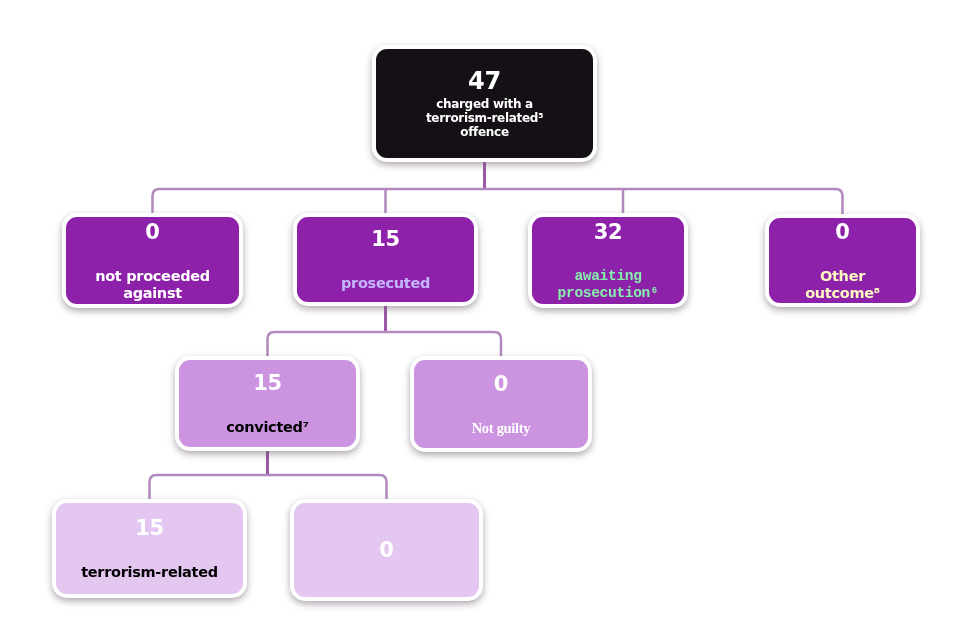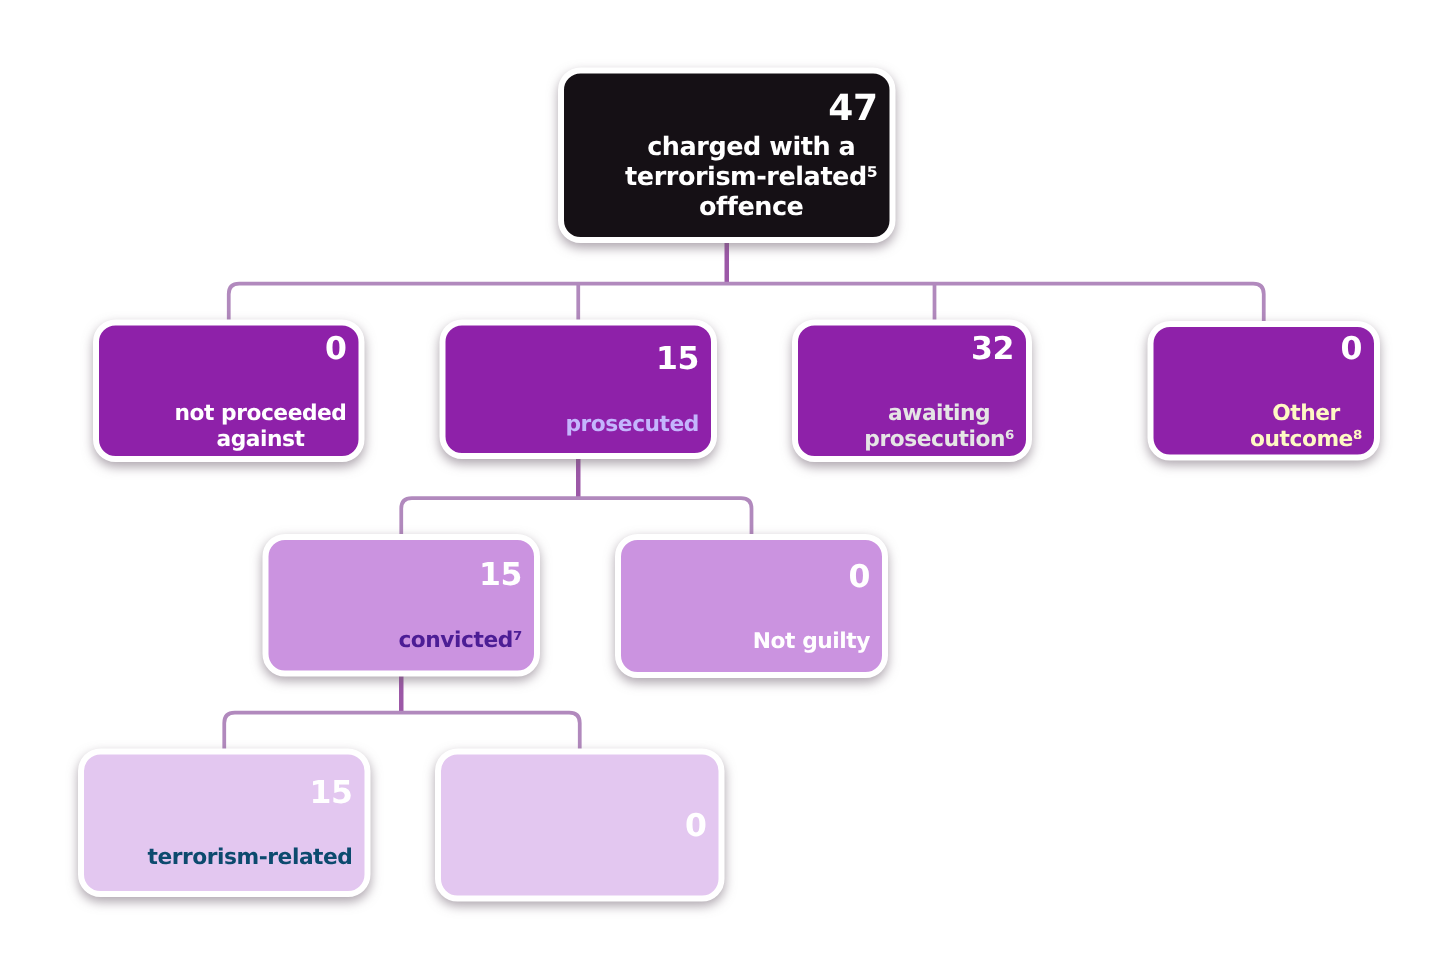--- a/index.html
+++ b/index.html
@@ -23,40 +23,40 @@
     height: 640px;
   }
   .node {
     position: absolute;
     box-sizing: border-box;
     border: 4px solid #ffffff;
     border-radius: 15px;
     box-shadow: 0 3px 7px rgba(110, 95, 110, 0.55);
     display: flex;
     flex-direction: column;
-    align-items: flex-end;
+    align-items: center;
     justify-content: center;
     text-align: center;
     padding: 6px 8px;
     line-height: 1.15;
   }
   .node .value {
     font-weight: bold;
     font-size: 21px;
     letter-spacing: -0.3px;
   }
   .node .label {
     font-weight: bold;
     font-size: 14.5px;
     letter-spacing: -0.3px;
     white-space: pre-line;
     margin-top: 24px;
   }
   .lv1 .value { font-size: 24px; }
-  .lv1 .label { margin-top: 3px; font-size: 17px; }
+  .lv1 .label { margin-top: 3px; font-size: 12px; }
 </style>
 </head>
 <body>
 
 <div class="canvas">
 
   <svg class="connectors" viewBox="0 0 960 640" fill="none">
 
     <path d="M484.5 161 L484.5 190" stroke-width="3" stroke="#9c58a7"></path>
     <path d="M152.5 214 L152.5 196 Q152.5 189 159.5 189 L835.5 189 Q842.5 189 842.5 196 L842.5 215" stroke-width="2.5" stroke="#b189bd"></path>
@@ -83,42 +83,42 @@
 against</div>
   </div>
 
   <div class="node lv2" style="left: 293px; top: 213px; width: 185px; height: 93px; background: rgb(142, 33, 169);">
     <div class="value" style="color: rgb(255, 255, 255);">15</div>
     <div class="label" style="color: #c4b5fd;">prosecuted</div>
   </div>
 
   <div class="node lv2" style="left: 528px; top: 213px; width: 160px; height: 95px; background: rgb(142, 33, 169);">
     <div class="value" style="color: rgb(255, 255, 255);">32</div>
-    <div class="label" style="color: #e5e5e5;">awaiting
+    <div class="label" style="color: #86efac; font-family: Liberation Mono, monospace;">awaiting
 prosecution⁶</div>
   </div>
 
   <div class="node lv2" style="left: 765px; top: 214px; width: 155px; height: 93px; background: rgb(142, 33, 169);">
     <div class="value" style="color: rgb(255, 255, 255);">0</div>
     <div class="label" style="color: #fef9c3;">Other
 outcome⁸</div>
   </div>
 
   <div class="node lv3" style="left: 175px; top: 356px; width: 185px; height: 95px; background: rgb(203, 147, 224);">
     <div class="value" style="color: rgb(255, 255, 255);">15</div>
-    <div class="label" style="color: #4c1d95;">convicted⁷</div>
+    <div class="label" style="color: #000000;">convicted⁷</div>
   </div>
 
   <div class="node lv3" style="left: 410px; top: 356px; width: 182px; height: 96px; background: rgb(203, 147, 224);">
     <div class="value" style="color: rgb(255, 255, 255);">0</div>
-    <div class="label" style="color: rgb(255, 255, 255);">Not guilty</div>
+    <div class="label" style="color: rgb(255, 255, 255); font-family: Liberation Serif, serif;">Not guilty</div>
   </div>
 
   <div class="node lv4" style="left: 52px; top: 499px; width: 195px; height: 99px; background: rgb(227, 199, 240);">
     <div class="value" style="color: rgb(255, 255, 255);">15</div>
-    <div class="label" style="color: #0c4a6e;">terrorism-related</div>
+    <div class="label" style="color: #000000;">terrorism-related</div>
   </div>
 
   <div class="node lv4" style="left: 290px; top: 499px; width: 193px; height: 102px; background: rgb(227, 199, 240);">
     <div class="value" style="color: rgb(255, 255, 255);">0</div>
   </div>
 
 </div>
 
 </body></html>

